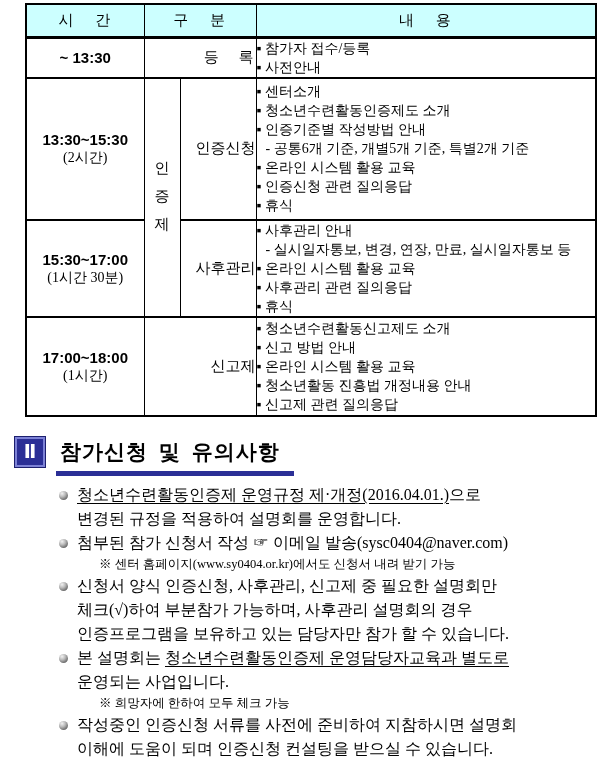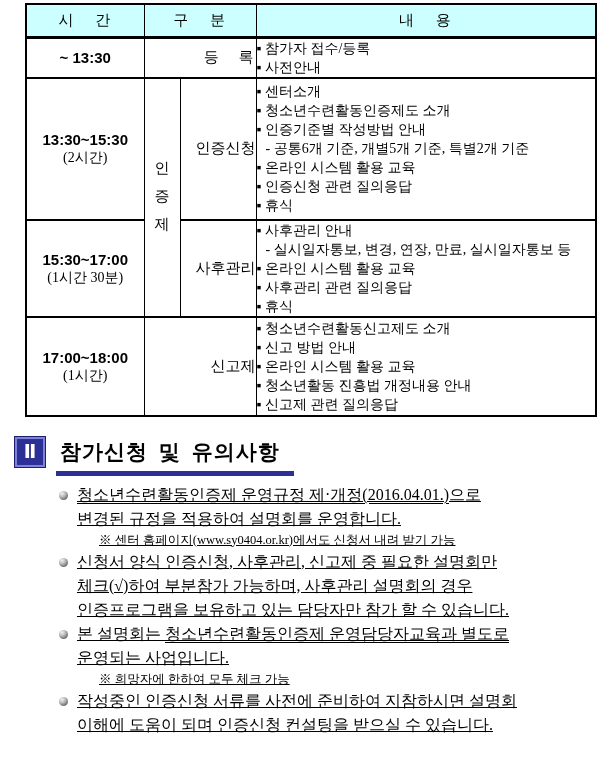--- a/index.html
+++ b/index.html
@@ -79,21 +79,21 @@
   .sec2-title {
     font-family: "Liberation Sans", "DejaVu Sans", sans-serif;
     font-weight: bold; font-size: 21px; letter-spacing: 1px; word-spacing: 4px;
   }
 
   
   .notes { margin: 7px 0 0 59px; }
   .note-item { display: flex; align-items: flex-start; }
   .note-item .sphere { width: 9px; height: 9px; margin: 8px 9px 0 0; }
   .note-body { flex: 1 1 auto; }
-  .note-line { font-size: 16px; line-height: 24px; white-space: nowrap; text-decoration: underline; }
+  .note-line { font-size: 16px; line-height: 24px; white-space: nowrap; }
   .note-item.sub { margin-left: 40px; }
   .note-item.sub .note-line { font-size: 12.5px; line-height: 19px; }
   .u { text-decoration: underline; text-underline-offset: 3px; }
 </style>
 </head>
 <body>
 
 <div class="page">
 
 
@@ -178,20 +178,26 @@
   </div>
 
   <div class="notes">
       <div class="note-item">
         <span class="sphere"></span>
         <div class="note-body">
           <div class="note-line"><span class="u">청소년수련활동인증제 운영규정 제·개정(2016.04.01.)</span><span>으로</span></div>
           <div class="note-line"><span>변경된 규정을 적용하여 설명회를 운영합니다.</span></div>
         </div>
       </div>
+      <div class="note-item">
+        <span class="sphere"></span>
+        <div class="note-body">
+          <div class="note-line"><span>첨부된 참가 신청서 작성 ☞ 이메일 발송(sysc0404@naver.com)</span></div>
+        </div>
+      </div>
       <div class="note-item sub">
         <div class="note-body">
           <div class="note-line"><span>※ 센터 홈페이지(www.sy0404.or.kr)에서도 신청서 내려 받기 가능</span></div>
         </div>
       </div>
       <div class="note-item">
         <span class="sphere"></span>
         <div class="note-body">
           <div class="note-line"><span>신청서 양식 인증신청, 사후관리, 신고제 중 필요한 설명회만</span></div>
           <div class="note-line"><span>체크(√)하여 부분참가 가능하며, 사후관리 설명회의 경우</span></div>

